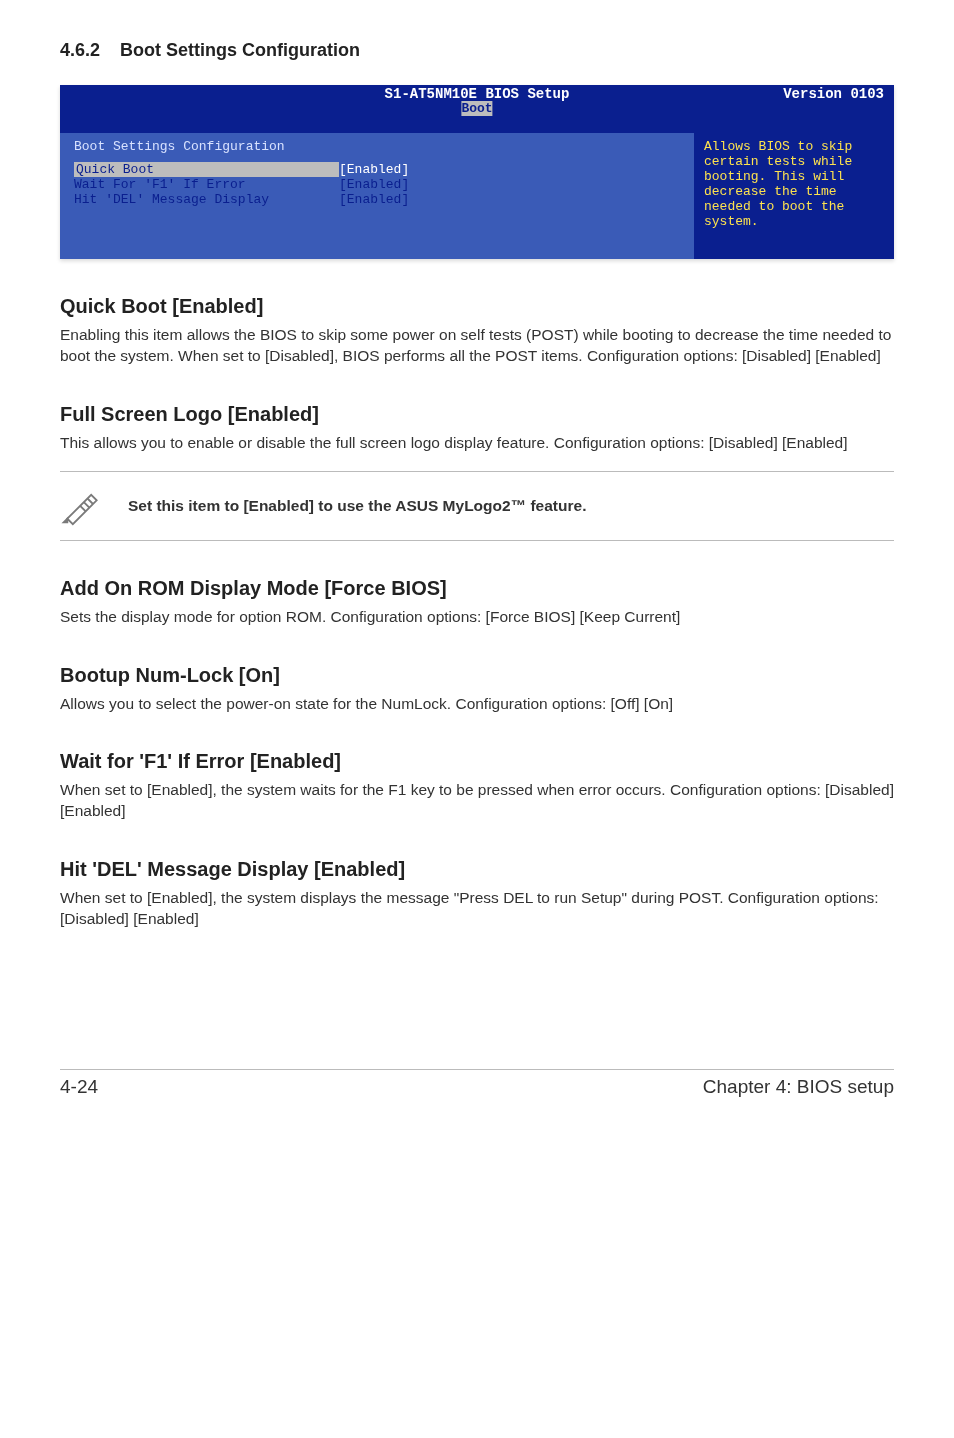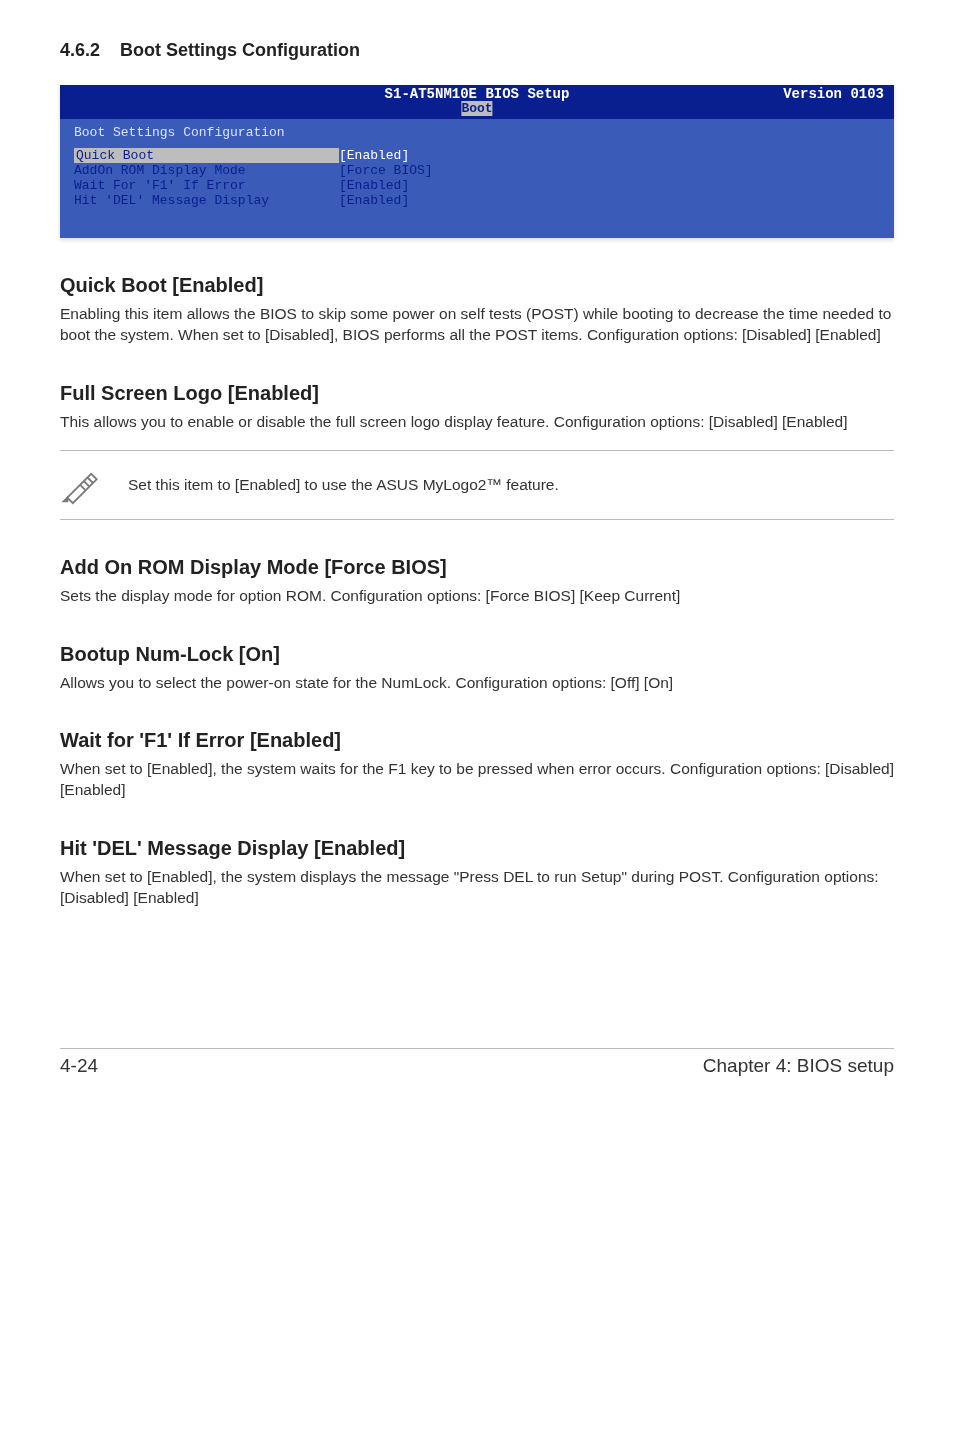--- a/index.html
+++ b/index.html
@@ -23,42 +23,42 @@
   .bios-header {
     background: #0a1f8f;
     color: #fff;
     font-family: "Courier New", monospace;
     font-weight: bold;
     font-size: 14px;
     display: flex;
     align-items: center;
     padding: 2px 10px;
     position: relative;
-    height: 34px;
+    height: 48px;
   }
   .bios-header .title-center { position:absolute; left:0; right:0; text-align:center; top:1px; }
   .bios-header .tab {
     position:absolute; left:50%; transform:translateX(-50%);
     top:16px;
     background:#bdbdbd; color:#0a1f8f; padding:0 0;
     font-size:13px;
   }
   .bios-header .version { position:absolute; right:10px; top:1px; }
   .bios-body { display:flex; font-family:"Courier New", monospace; font-size:13px; }
   .bios-left { background:#3a5bb7; color:#fde24f; flex:1; padding:6px 14px 30px 14px; position:relative; }
   .bios-left .panel-title { color:#d8e2ff; margin-bottom:4px; }
   .bios-row { display:flex; }
   .bios-row .label { width:265px; color:#0a1f8f; }
   .bios-row .label.highlight { background:#bdbdbd; color:#0a1f8f; padding:0 2px; }
   .bios-row .val { color:#0a1f8f; }
   .bios-row .val.highlight { color:#fff; }
   .bios-right { background:#0a1f8f; color:#fde24f; width:200px; padding:6px 10px 30px 10px; font-family:"Courier New", monospace; }
   h2.sub { font-size: 20px; font-weight:bold; margin-top:36px; margin-bottom:6px; }
   p.body { font-size:15.5px; line-height:1.38; color:#333; }
-  .note-row { display:flex; align-items:center; gap:24px; border-top:1px solid #bbb; border-bottom:1px solid #bbb; padding:10px 0; margin:18px 0; }
+  .note-row { display:flex; align-items:center; gap:24px; border-top:1px solid #bbb; border-bottom:1px solid #bbb; padding:10px 0; margin:18px 0;font-weight:bold; }
   .note-row .icon svg { width:44px; height:44px; }
   .note-row .txt { font-size:15.5px; color:#333; }
   .footer { display:flex; justify-content:space-between; border-top:1px solid #bbb; margin-top:140px; padding-top:6px; font-size:19px; color:#333; }
 </style>
 </head>
 <body>
 
 <h1 class="sec">
   <span class="section-num">4.6.2</span>&nbsp;&nbsp;&nbsp;
   <span>Boot Settings Configuration</span>
@@ -72,31 +72,30 @@
   </div>
   <div class="bios-body">
     <div class="bios-left">
       <div class="panel-title">Boot Settings Configuration</div>
       <div style="height:4px"></div>
       <div class="bios-row">
           <span class="label highlight">Quick Boot</span>
           <span class="val highlight">[Enabled]</span>
         </div>
       <div class="bios-row">
-          <span class="label">AddOn ROM Display Mode</span>
-          <span class="val">[Force BIOS]</span>
-        </div>
-      <div class="bios-row">
           <span class="label">Wait For 'F1' If Error</span>
           <span class="val">[Enabled]</span>
         </div>
       <div class="bios-row">
           <span class="label">Hit 'DEL' Message Display</span>
           <span class="val">[Enabled]</span>
         </div>
+    </div>
+    <div class="bios-right">
+      <span>Allows BIOS to skip certain tests while booting. This will decrease the time needed to boot the system.</span>
     </div>
   </div>
 </div>
 
 <h2 class="sub">Quick Boot [Enabled]</h2>
 <p class="body">Enabling this item allows the BIOS to skip some power on self tests (POST) while booting to decrease the time needed to boot the system. When set to [Disabled], BIOS performs all the POST items. Configuration options: [Disabled] [Enabled]</p>
 
 <h2 class="sub">Full Screen Logo [Enabled]</h2>
 <p class="body">This allows you to enable or disable the full screen logo display feature. Configuration options: [Disabled] [Enabled]</p>
 

